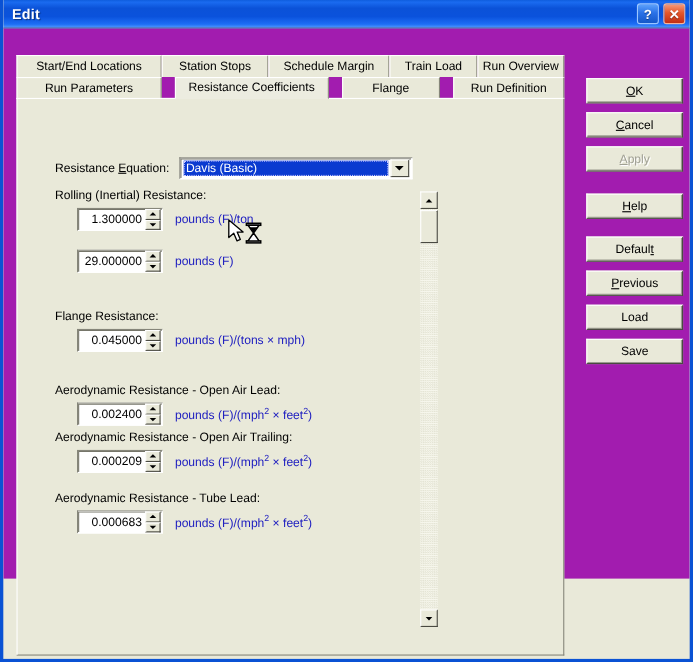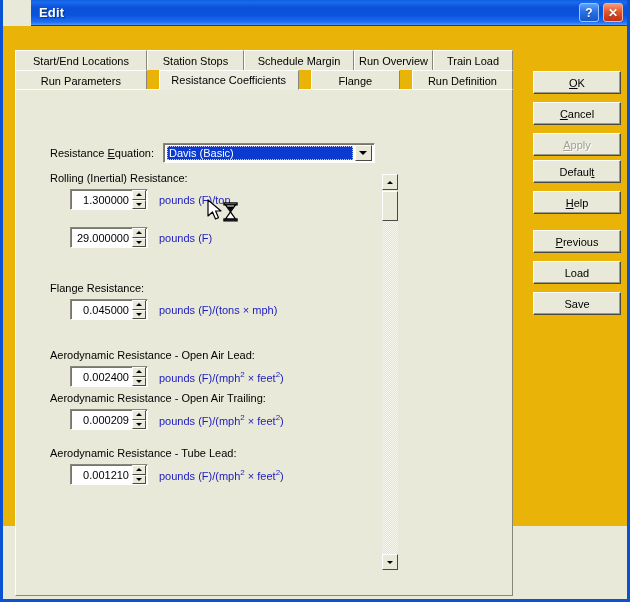--- a/index.html
+++ b/index.html
@@ -25,21 +25,20 @@
   #titlebar {
     position: relative;
     height: 26px;
     background: linear-gradient(to bottom,
         #0f5ddd 0%, #1a6bf0 8%, #0b52d8 30%,
         #0a52dc 60%, #1d6ef5 88%, #4e96ff 100%);
     border-bottom: 1px solid #0a3fa8;
     display: flex;
     align-items: center;
     box-sizing: border-box;
-    margin-left: 28px;
   }
   #title-text {
     color: #ffffff;
     font-size: 13px;
     font-weight: bold;
     margin-left: 8px;
     text-shadow: 1px 1px 1px rgba(0,0,0,0.45);
     letter-spacing: 0.2px;
     user-select: none;
   }
@@ -69,21 +68,21 @@
     right: 4px;
     background: linear-gradient(to bottom, #f49a7a 0%, #e4572a 45%, #c32f14 100%);
     border-color: #f5b49a;
   }
 
   
   #client {
     position: relative;
     width: 100%;
     height: 500px;
-    background: #eab308;
+    background: #a21caf;
     box-sizing: border-box;
   }
 
   
   #tab-area {
     position: absolute;
     left: 12px;
     top: 24px;
     width: 498px;
     height: 40px;
@@ -390,25 +389,25 @@
       <div class="tab-row" id="tab-row-top">
           <div class="tab" style="width: 132px;">
             <span>Start/End Locations</span>
           </div>
           <div class="tab" style="width: 97px;">
             <span>Station Stops</span>
           </div>
           <div class="tab" style="width: 110px;">
             <span>Schedule Margin</span>
           </div>
+          <div class="tab" style="width: 80px;">
+            <span>Train Load</span>
+          </div>
           <div class="tab" style="width: 79px;">
             <span>Run Overview</span>
-          </div>
-          <div class="tab" style="width: 80px;">
-            <span>Train Load</span>
           </div>
         </div>
       <div class="tab-row" id="tab-row-bottom">
           <div class="tab" style="width: 142px;">
             <span>Run Parameters</span>
           </div>
           <div class="tab selected" style="width: 151px;">
             <span>Resistance Coefficients</span>
           </div>
           <div class="tab" style="width: 96px;">
@@ -514,21 +513,21 @@
                   </div>
                 </div>
               </div>
               <span class="unit-label">pounds (F)/(mph<sup>2</sup> × feet<sup>2</sup>)</span>
             </div>
           </div>
           <div class="field-group" style="top: 275px;">
             <div class="field-label">Aerodynamic Resistance - Tube Lead:</div>
             <div class="field-row">
               <div class="spin-wrap">
-                <span class="spin-value">0.001210</span>
+                <span class="spin-value">0.000683</span>
                 <div class="spin-btns">
                   <div class="spin-btn">
                     <span class="arrow-up-sm"></span>
                   </div>
                   <div class="spin-btn">
                     <span class="arrow-dn-sm"></span>
                   </div>
                 </div>
               </div>
               <span class="unit-label">pounds (F)/(mph<sup>2</sup> × feet<sup>2</sup>)</span>
@@ -547,28 +546,28 @@
       </div>
     </div>
 
     <div id="button-col">
         <div class="dlg-btn" style="margin-bottom: 8px;">
           <span><span class="u">O</span>K</span>
         </div>
         <div class="dlg-btn" style="margin-bottom: 8px;">
           <span><span class="u">C</span>ancel</span>
         </div>
-        <div class="dlg-btn disabled" style="margin-bottom: 4px;">
+        <div class="dlg-btn disabled" style="margin-bottom: 20px;">
           <span><span class="u">A</span>pply</span>
+        </div>
+        <div class="dlg-btn" style="margin-bottom: 16px;">
+          <span><span class="u">H</span>elp</span>
         </div>
         <div class="dlg-btn" style="margin-bottom: 8px;">
           <span>Defaul<span class="u">t</span></span>
-        </div>
-        <div class="dlg-btn" style="margin-bottom: 16px;">
-          <span><span class="u">H</span>elp</span>
         </div>
         <div class="dlg-btn" style="margin-bottom: 8px;">
           <span><span class="u">P</span>revious</span>
         </div>
         <div class="dlg-btn" style="margin-bottom: 8px;">
           <span>Load</span>
         </div>
         <div class="dlg-btn" style="margin-bottom: 8px;">
           <span>Save</span>
         </div>

